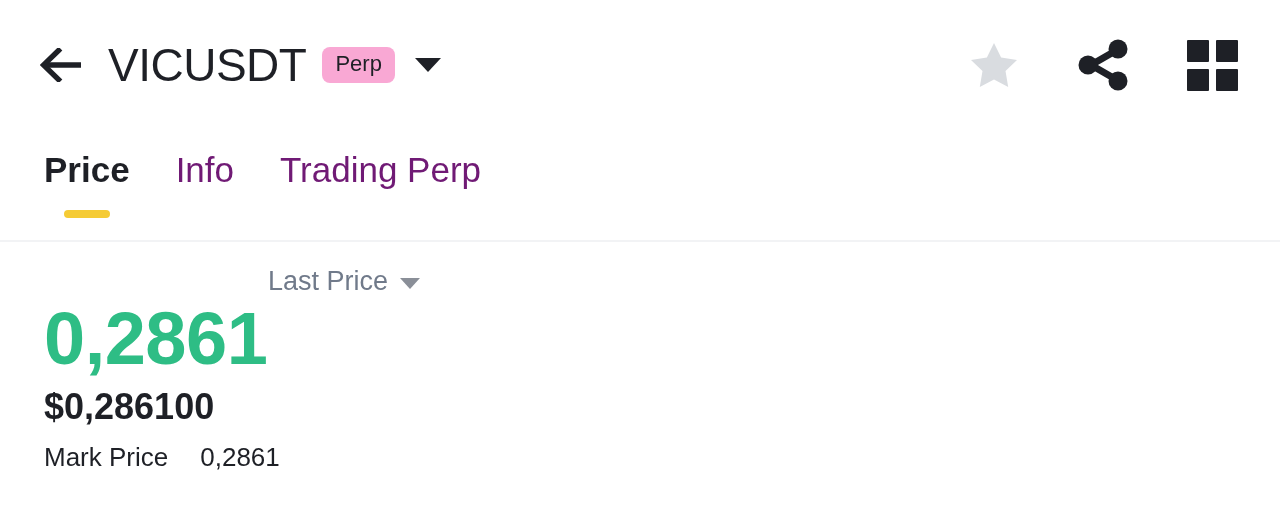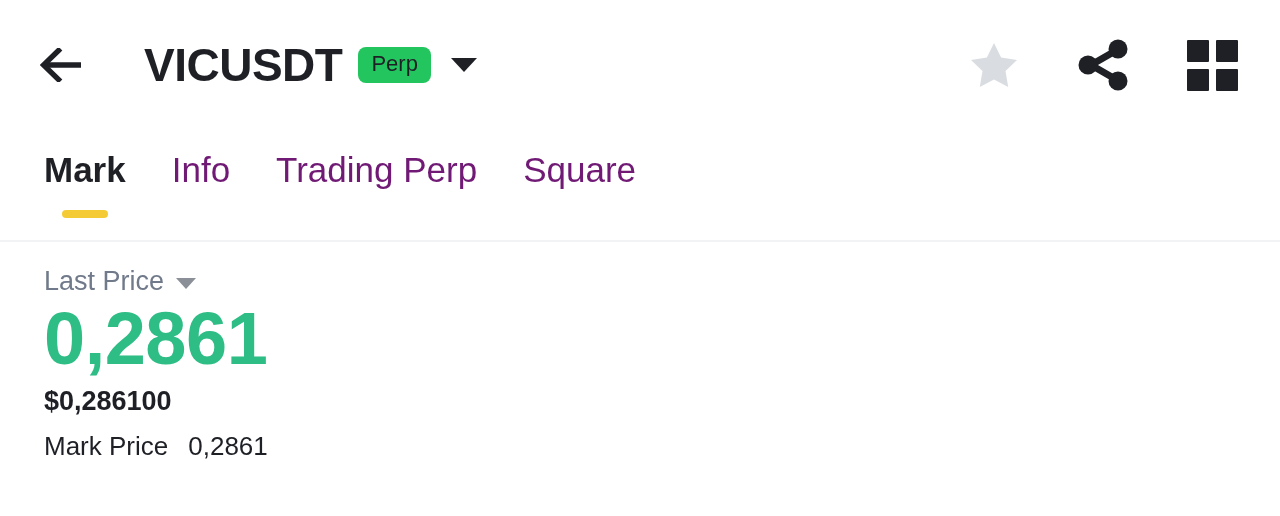--- a/index.html
+++ b/index.html
@@ -39,28 +39,27 @@
     cursor: pointer;
     margin-left: -6px;
   }
   .symbol-block {
     display: flex;
     align-items: center;
     gap: 16px;
   }
   .symbol-title {
     font-size: 46px;
-    font-weight: 700;
+    font-weight: 400;
     letter-spacing: -0.5px;
     color: #1E2026;
     line-height: 1;
-    margin-left: 36px;
   }
   .perp-badge {
-    background: #22c55e;
+    background: #f9a8d4;
     color: #1E2026;
     font-size: 22px;
     border-radius: 8px;
     padding: 6px 13px 8px 13px;
     line-height: 1;
     font-weight: 400;
   }
   .caret-dark {
     width: 0; height: 0;
     border-left: 13px solid transparent;
@@ -146,20 +145,21 @@
     box-sizing: border-box;
   }
   .price-col {
     flex: 0 0 auto;
     min-width: 600px;
   }
   .last-price-row {
     display: flex;
     align-items: center;
     gap: 12px;
+    justify-content: center;
   }
   .last-price-label {
     font-size: 27px;
     color: #707A8A;
     line-height: 1;
   }
   .caret-gray {
     width: 0; height: 0;
     border-left: 10px solid transparent;
     border-right: 10px solid transparent;
@@ -173,28 +173,28 @@
     color: #2EBD85;
     line-height: 1.02;
     margin-top: 6px;
     letter-spacing: -0.5px;
   }
   .sub-price-row {
     display: flex;
     align-items: flex-end;
     gap: 18px;
     margin-top: 10px;
-    font-size: 27px;
+    font-size: 36px;
     font-weight: 700;
     color: #1E2026;
   }
   .mark-row {
     display: flex;
     align-items: baseline;
-    gap: 20px;
+    gap: 32px;
     margin-top: 14px;
     font-size: 26px;
     font-weight: 400;
     color: #1E2026;
   }
 </style>
 </head>
 <body>
 
 <div class="header">
@@ -241,24 +241,23 @@
         <i></i>
         <i></i>
       </span>
     </div>
 
   </div>
 </div>
 
 <div class="tabs-wrap">
   <div class="tabs">
-    <div class="tab active">Mark</div>
+    <div class="tab active">Price</div>
     <div class="tab">Info</div>
     <div class="tab">Trading Perp</div>
-    <div class="tab">Square</div>
   </div>
 </div>
 
 <div class="body-area">
 
   <div class="price-col">
 
     <div class="last-price-row">
       <span class="last-price-label">Last Price</span>
       <span class="caret-gray"></span>

